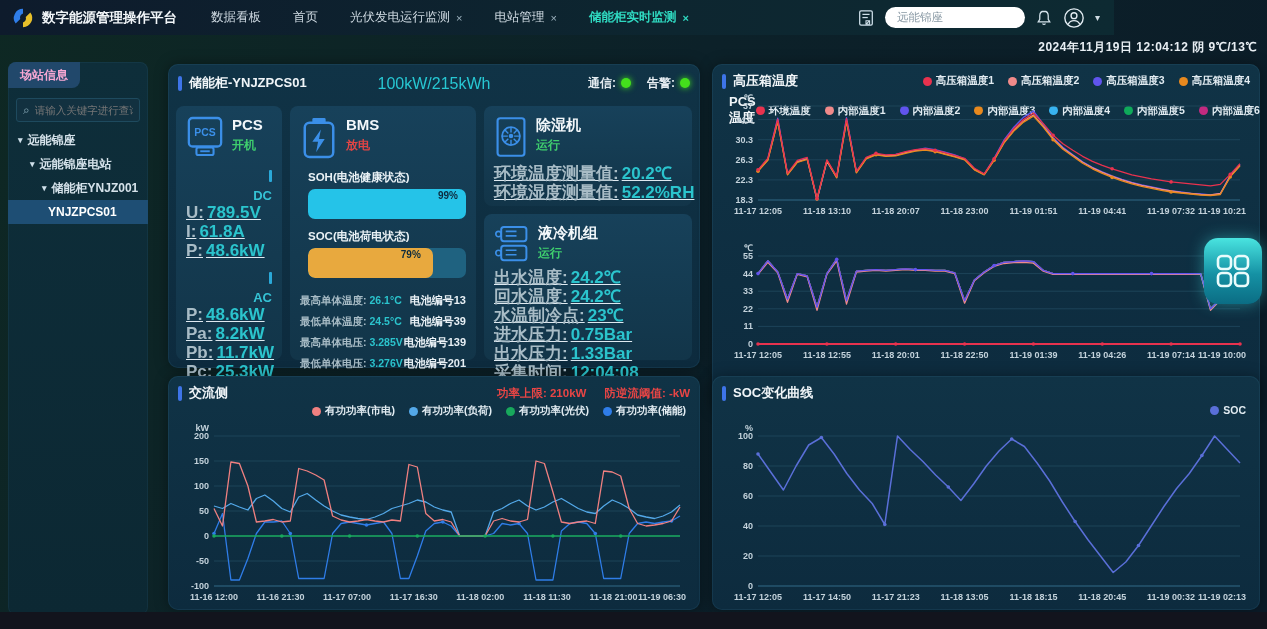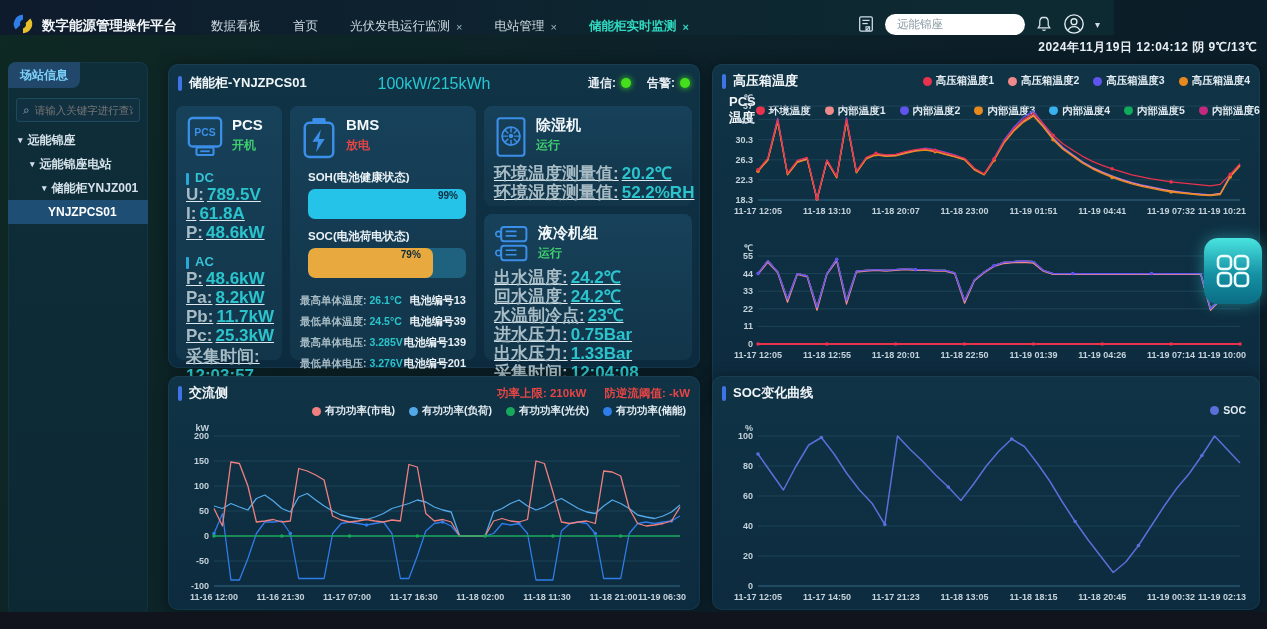--- a/index.html
+++ b/index.html
@@ -2,40 +2,40 @@
 <html><head>
 <meta charset="utf-8">
 <style>
   * { margin:0; padding:0; box-sizing:border-box; }
   html,body { width:1267px; height:629px; overflow:hidden;
     font-family:"Liberation Sans", sans-serif;
     background:linear-gradient(120deg,#0e2823 0%,#0c2129 45%,#0b1b28 100%); }
   
   .topbar { position:absolute; left:0; top:0; width:1114px; height:35px;
     background:linear-gradient(90deg,#0e1b2c 0%,#0d2630 60%,#0d2a32 100%);
-    display:flex; align-items:flex-end; color:#dfe8ee; z-index:20;}
+    display:flex; align-items:center; color:#dfe8ee; z-index:20;}
   .logo { width:22px; height:22px; margin-left:12px; }
   .app-title { font-size:13.5px; font-weight:700; margin-left:8px; color:#f2f6f9; }
   .menu { display:flex; gap:32px; margin-left:34px; font-size:12.5px; }
   .menu-item { cursor:pointer; color:#cfdae2; display:flex; align-items:center; gap:6px; }
   .menu-item .x { font-size:11px; color:#9fb4c0; }
   .menu-item.active { color:#2fd9c0; font-weight:700; }
   .menu-item.active .x { color:#2fd9c0; }
   .top-right { margin-left:auto; display:flex; align-items:center; gap:10px; margin-right:14px; }
   .search-pill { width:140px; height:21px; border-radius:11px; border:none; outline:none;
     background:#ffffff; color:#8a9aa5; font-size:11.5px; padding:0 12px; }
   .caret { font-size:10px; color:#cfdae2; }
   
   .datebar { position:absolute; top:39px; right:10px; font-size:12px; font-weight:700;
     color:#e8eef3; z-index:15; letter-spacing:.5px; }
   
   .sidebar { position:absolute; left:8px; top:62px; width:140px; height:553px;
     background:linear-gradient(180deg,#0e2e3a 0%,#0c2833 100%); border-radius:8px;
     box-shadow:inset 0 0 0 1px rgba(90,170,210,.08); color:#d5e2ea; }
-  .side-tab { width:72px; height:26px; background:#21486b; color:#7dd3fc; font-size:12px;
+  .side-tab { width:72px; height:26px; background:#21486b; color:#f9a8d4; font-size:12px;
     font-weight:700; display:flex; align-items:center; justify-content:center;
     border-radius:8px 0 8px 0; cursor:pointer; }
   .side-search { margin:10px 8px 6px 8px; height:24px; background:#123140;
     border:1px solid #1e4a5e; border-radius:3px; display:flex; align-items:center;
     padding:0 6px; gap:5px; }
   .side-search input { flex:1; min-width:0; background:transparent; border:none; outline:none;
     color:#9fb4c0; font-size:10.5px; }
   .search-glyph { color:#7fa0ae; font-size:12px; }
   .tree { margin-top:6px; font-size:12px; font-weight:700; }
   .tree-row { height:24px; display:flex; align-items:center; gap:5px; cursor:pointer; white-space:nowrap; }
@@ -63,21 +63,21 @@
   .card { position:absolute; background:linear-gradient(180deg,#17415a 0%,#123549 100%);
     border-radius:8px; padding:10px; color:#dfe9f0; }
   .c-pcs { left:8px; top:42px; width:106px; height:254px; }
   .c-bms { left:122px; top:42px; width:186px; height:254px; }
   .c-deh { left:316px; top:42px; width:208px; height:100px; }
   .c-cool{ left:316px; top:150px; width:208px; height:146px; }
   .card-head { display:flex; gap:8px; align-items:flex-start; }
   .card-name { font-size:15px; font-weight:700; color:#f2f7fa; line-height:18px; }
   .card-status { font-size:12px; font-weight:700; margin-top:3px; }
   .st-green { color:#3fcf6e; } .st-red { color:#e04545; }
-  .sec { display:flex; align-items:flex-end; gap:6px; margin-top:12px; }
+  .sec { display:flex; align-items:flex-end; gap:6px; margin-top:12px;flex-direction:column; }
   .sec-bar { width:3px; height:12px; background:#2aa8d8; border-radius:1px; }
   .sec-name { color:#35c3d5; font-size:13px; font-weight:700; }
   .kv { font-size:17px; line-height:19px; font-weight:700; white-space:nowrap;text-decoration:underline; }
   .kv .k { color:#a8bcc6; } .kv .v { color:#2bc4cd; margin-left:3px; }
   .bms-bar-label { font-size:11.5px; font-weight:700; color:#e9f1f5; margin-top:10px; }
   .bar { position:relative; height:30px; border-radius:7px; margin-top:4px; overflow:hidden; }
   .bar-soh { background:#25c3e8; }
   .bar-soc { background:#1f6280; }
   .bar-fill { position:absolute; left:0; top:0; bottom:0; width:79%;
     background:#e8a93e; border-radius:7px; }

